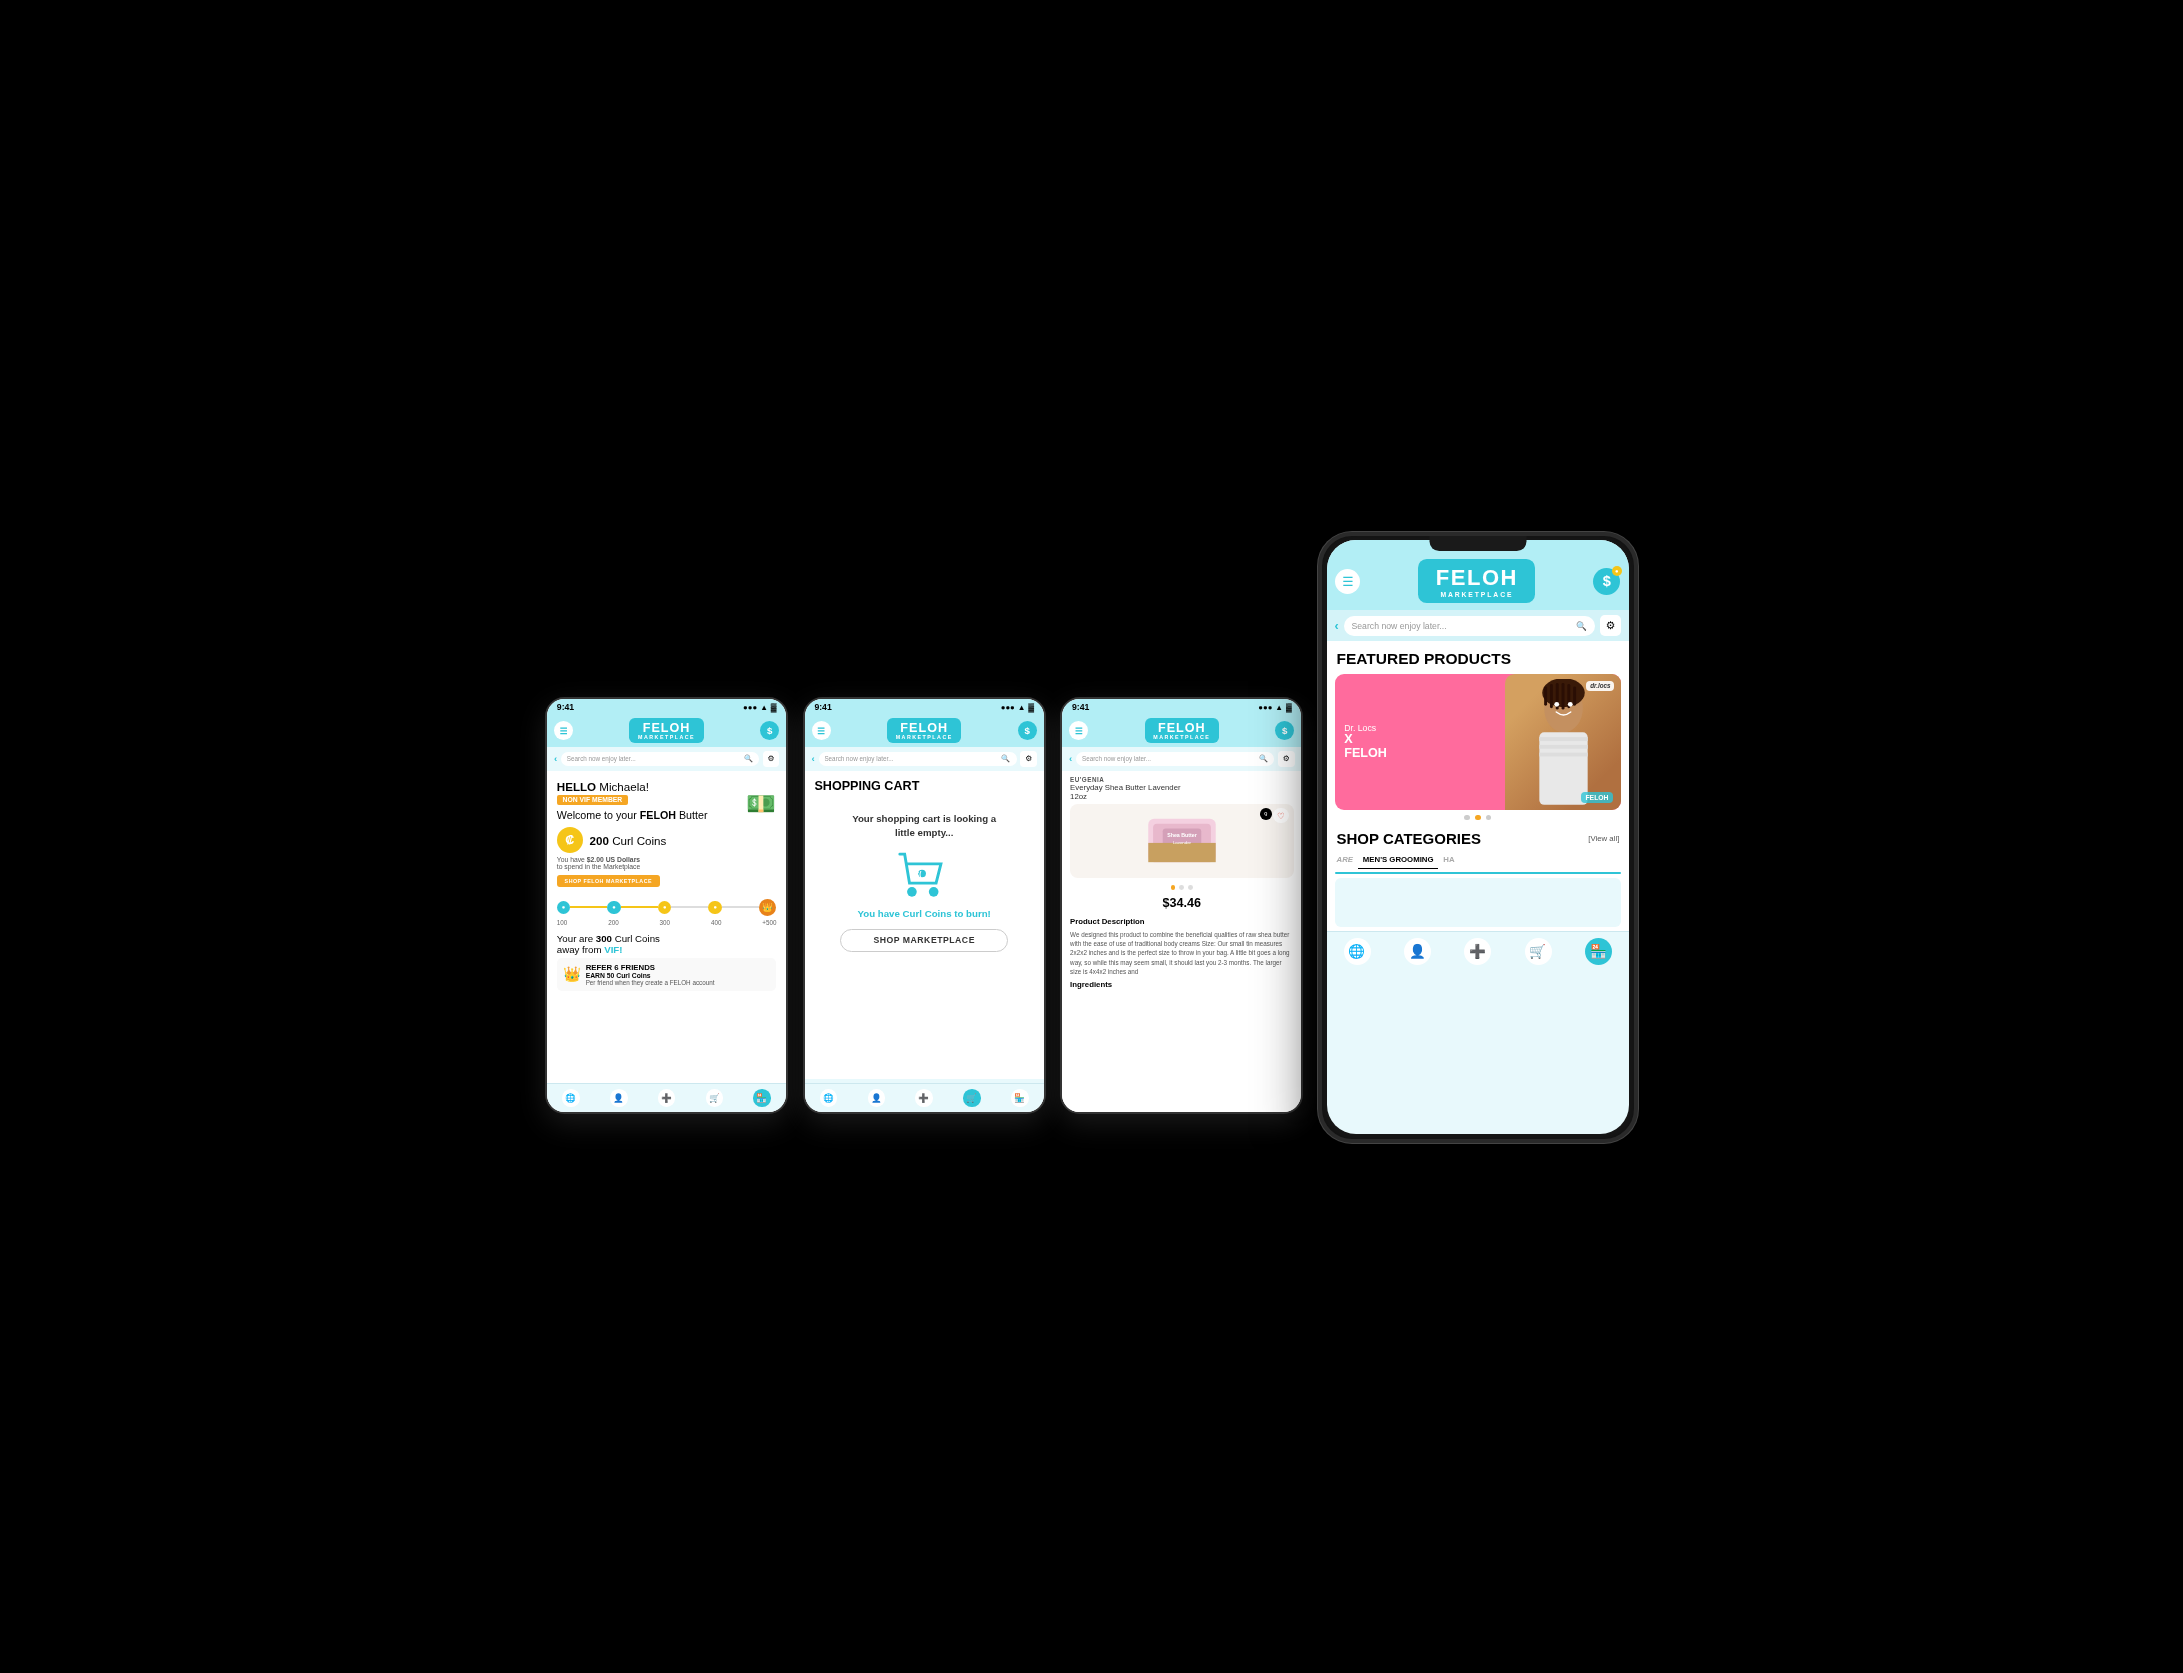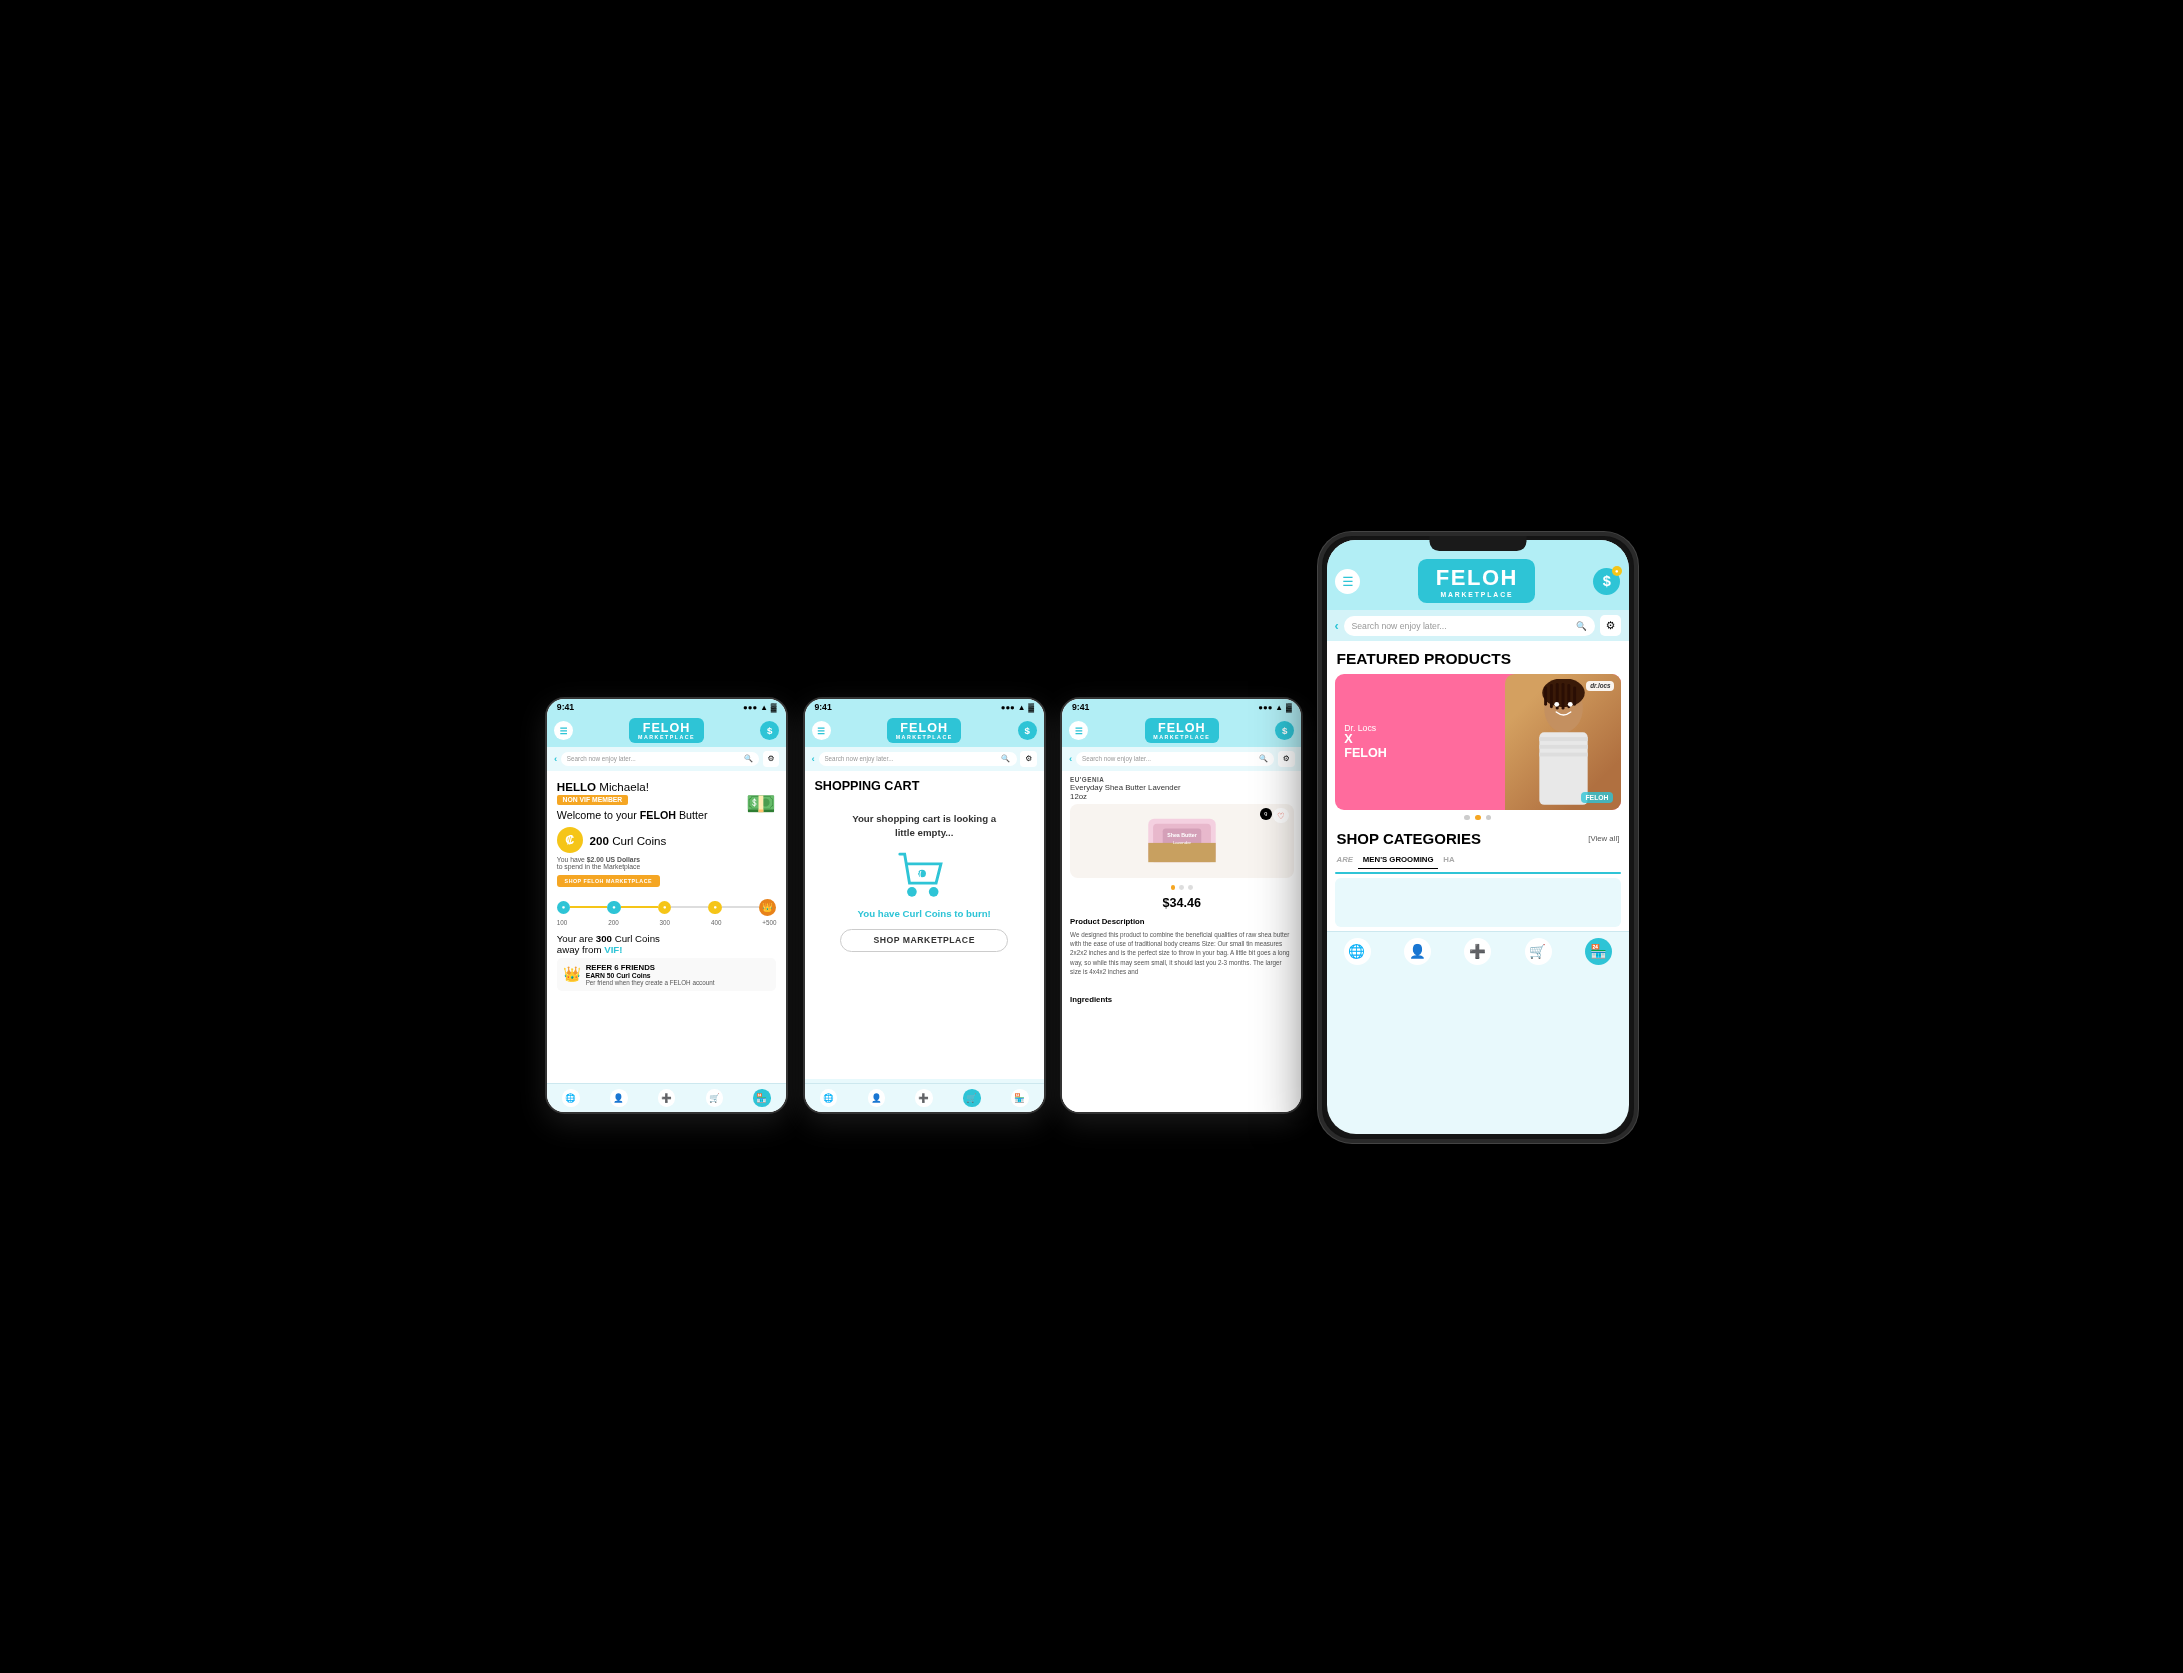--- a/index.html
+++ b/index.html
@@ -419,21 +419,21 @@
 
     .product-desc-text {
       font-size: 6.3px;
       color: #555;
       line-height: 1.5;
     }
 
     .ingredients-title {
       font-size: 7.8px;
       font-weight: 700;
-      margin-top: 18px;
+      margin-top: 3px;
     }
 
     
     .bottom-nav {
       background: #e8f9fc;
       border-top: 0.5px solid #cce8ef;
       padding: 4.9px 0;
       display: flex;
       justify-content: space-around;
       align-items: center;

